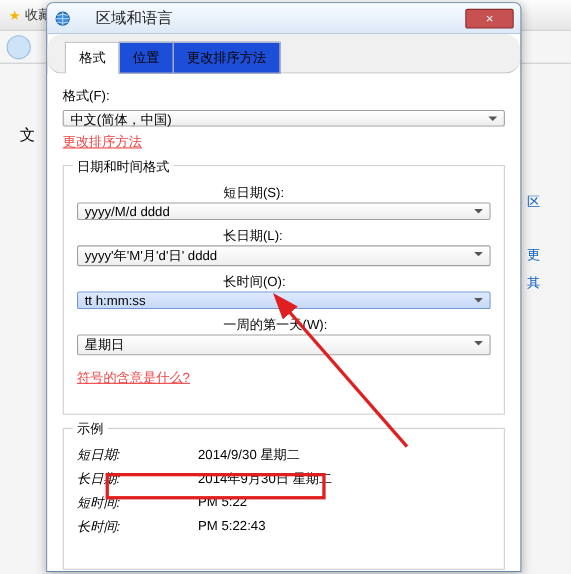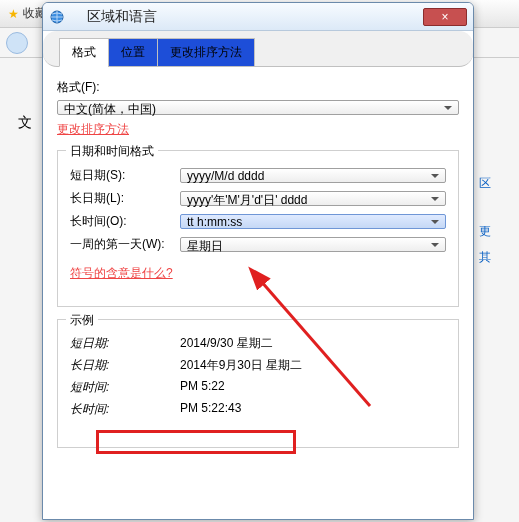--- a/index.html
+++ b/index.html
@@ -25,21 +25,21 @@
   
   .body { padding:10px 14px; background:#fff; height: calc(100% - 28px - 30px); overflow:hidden; }
   
   .sec-label { margin:2px 0 4px 0; }
   .combo { width:100%; height:15px; border:1px solid #a0a0a0; background:linear-gradient(#fff,#eee); display:flex; align-items:flex-start; padding:0 6px; cursor:pointer; position:relative; border-radius:2px; }
   .combo .caret { position:absolute; right:6px; top:5px; border:4px solid transparent; border-top-color:#555; }
   .link { color:#ef4444; text-decoration:underline; cursor:pointer; display:inline-block; margin-top:6px; }
   
   .fieldset { border:1px solid #cfcfcf; margin-top:12px; padding:10px 12px 24px 12px; position:relative; }
   .fieldset .legend { position:absolute; top:-8px; left:8px; background:#fff; padding:0 4px; font-size:12px; }
-  .row { display:flex; align-items:center; margin:6px 0; }
+  .row { display:flex; align-items:center; margin:6px 0;flex-direction:column; }
   .row .lab { width:110px; }
   .row .combo { flex:1; }
   .row .combo.hl { background:linear-gradient(#dfeaff,#c5d8f5); border-color:#6f96d6; }
   
   .example .exrow { display:flex; margin:5px 0; }
   .example .exrow .lab { width:110px;font-style:italic; }
   .example .exrow .val { flex:1; }
   
   .redbox { position:absolute; border:3px solid #e02020; pointer-events:none; }
   .arrow-svg { position:absolute; pointer-events:none; }

